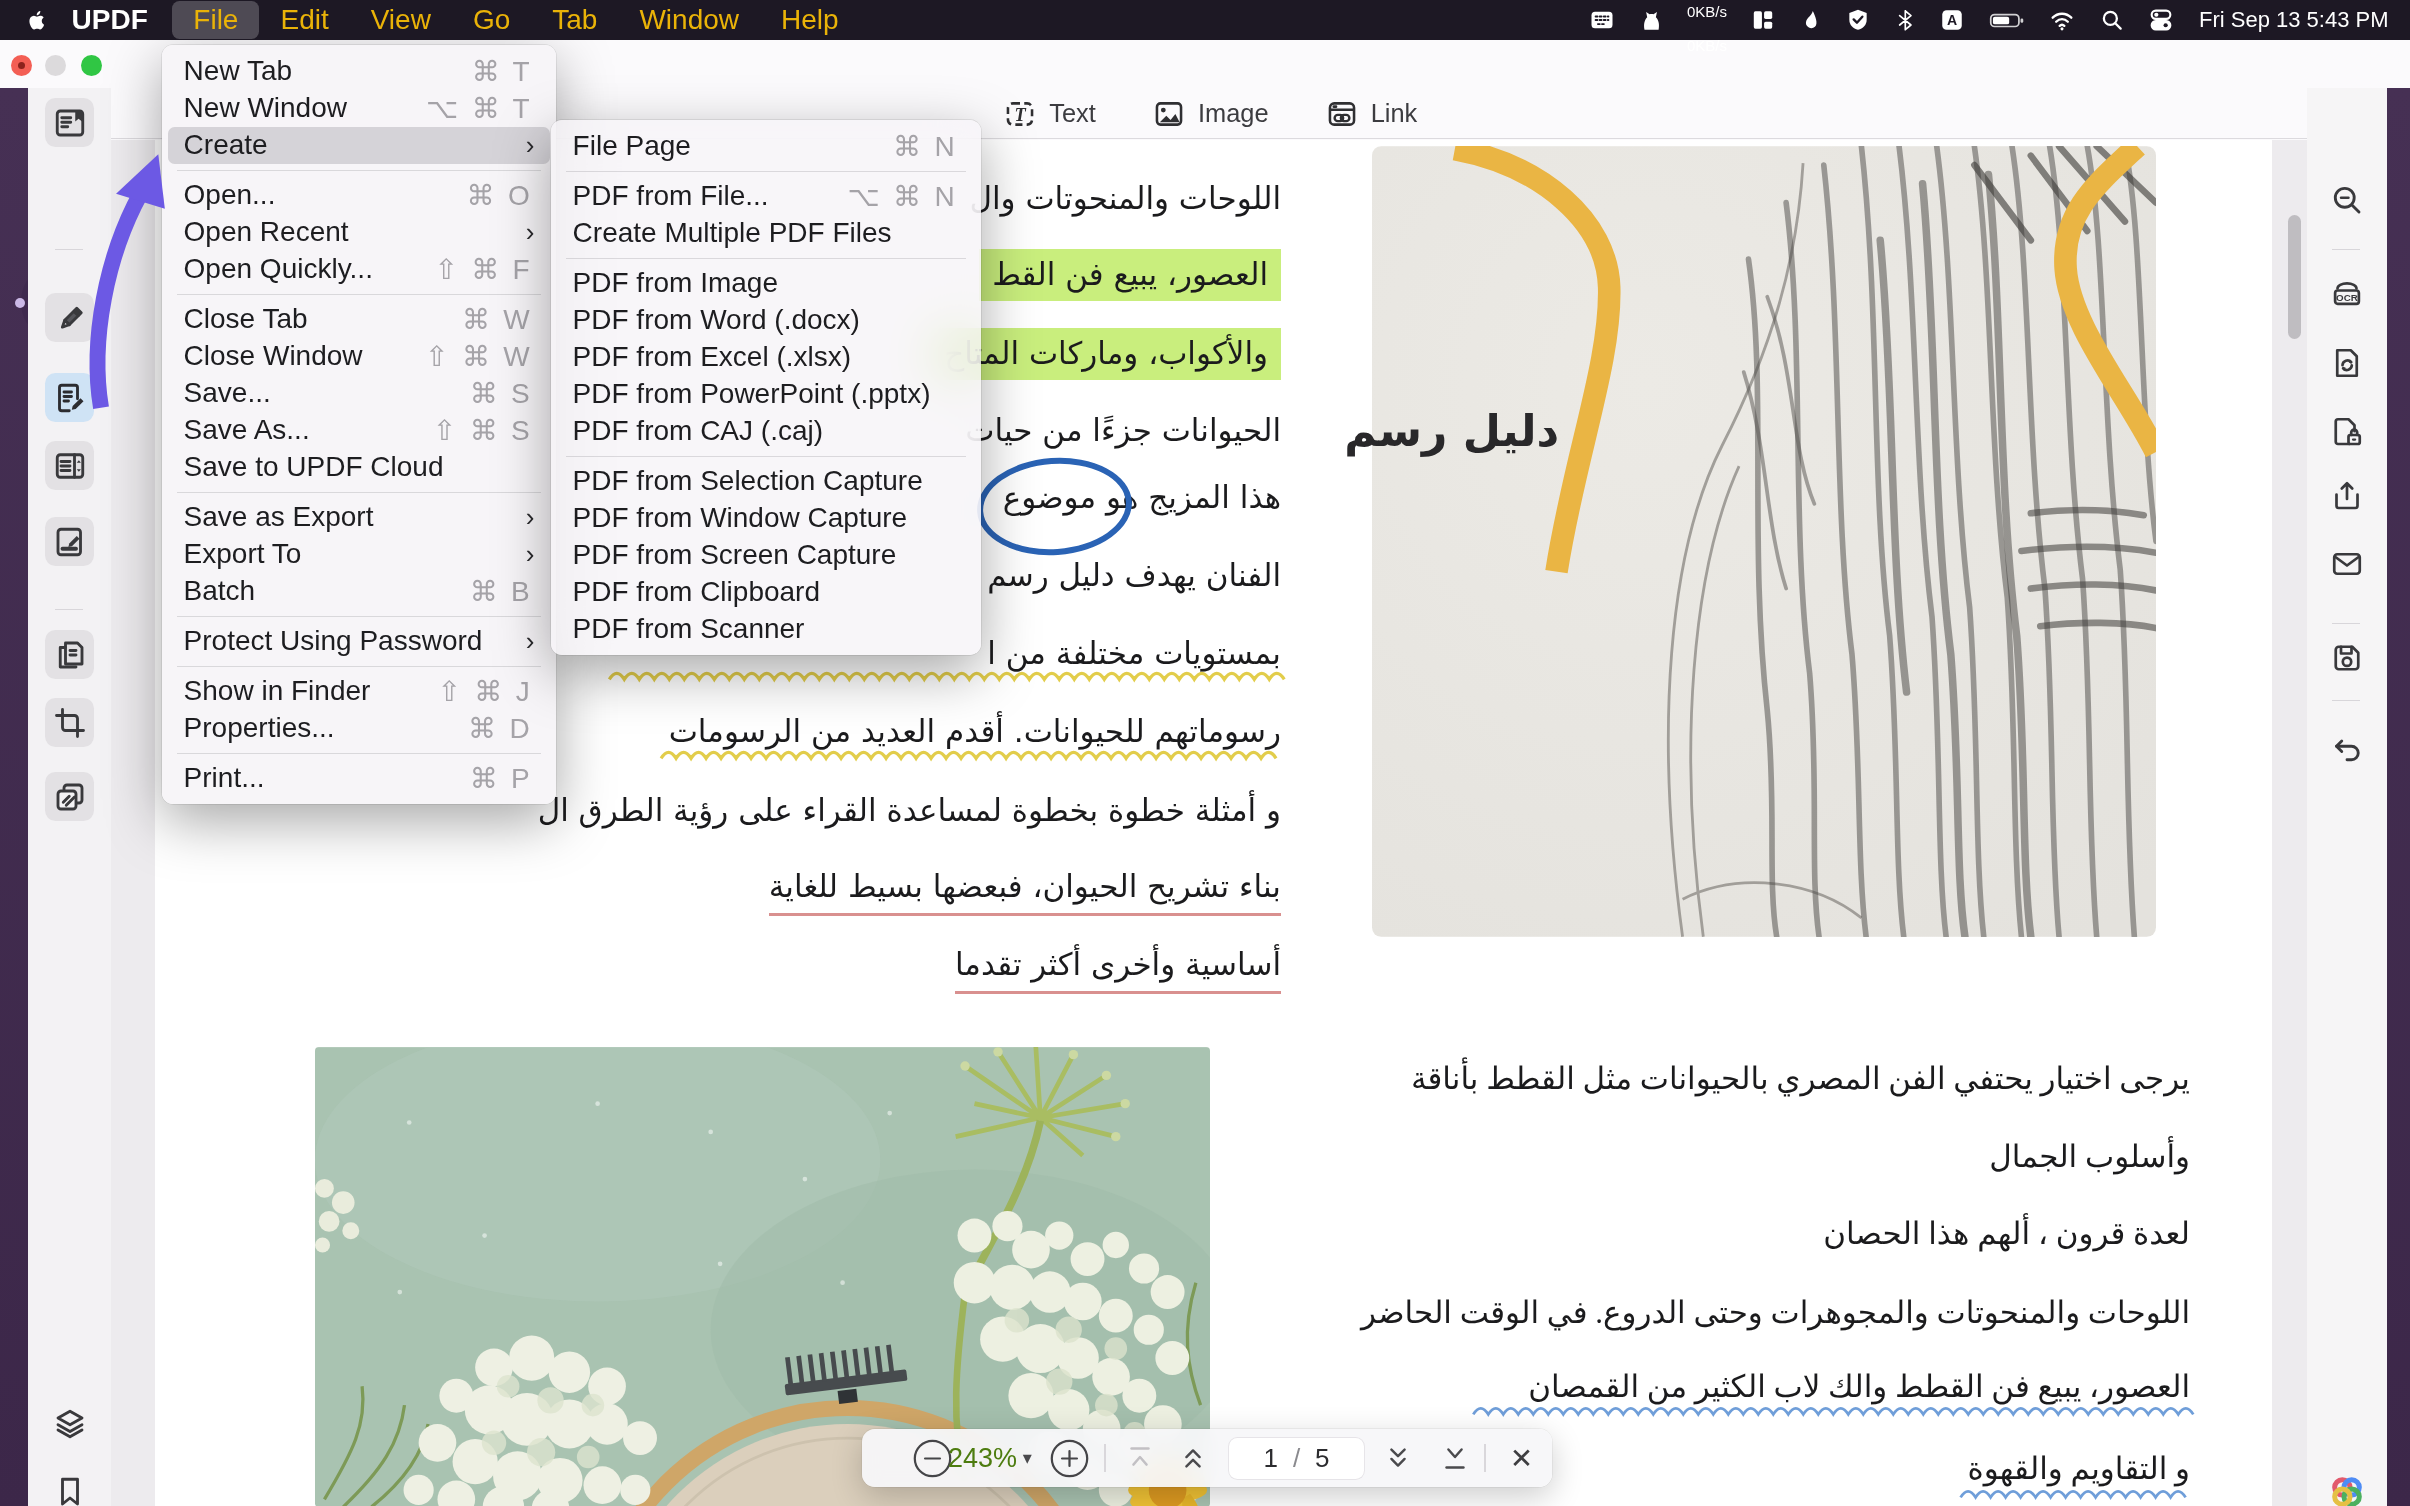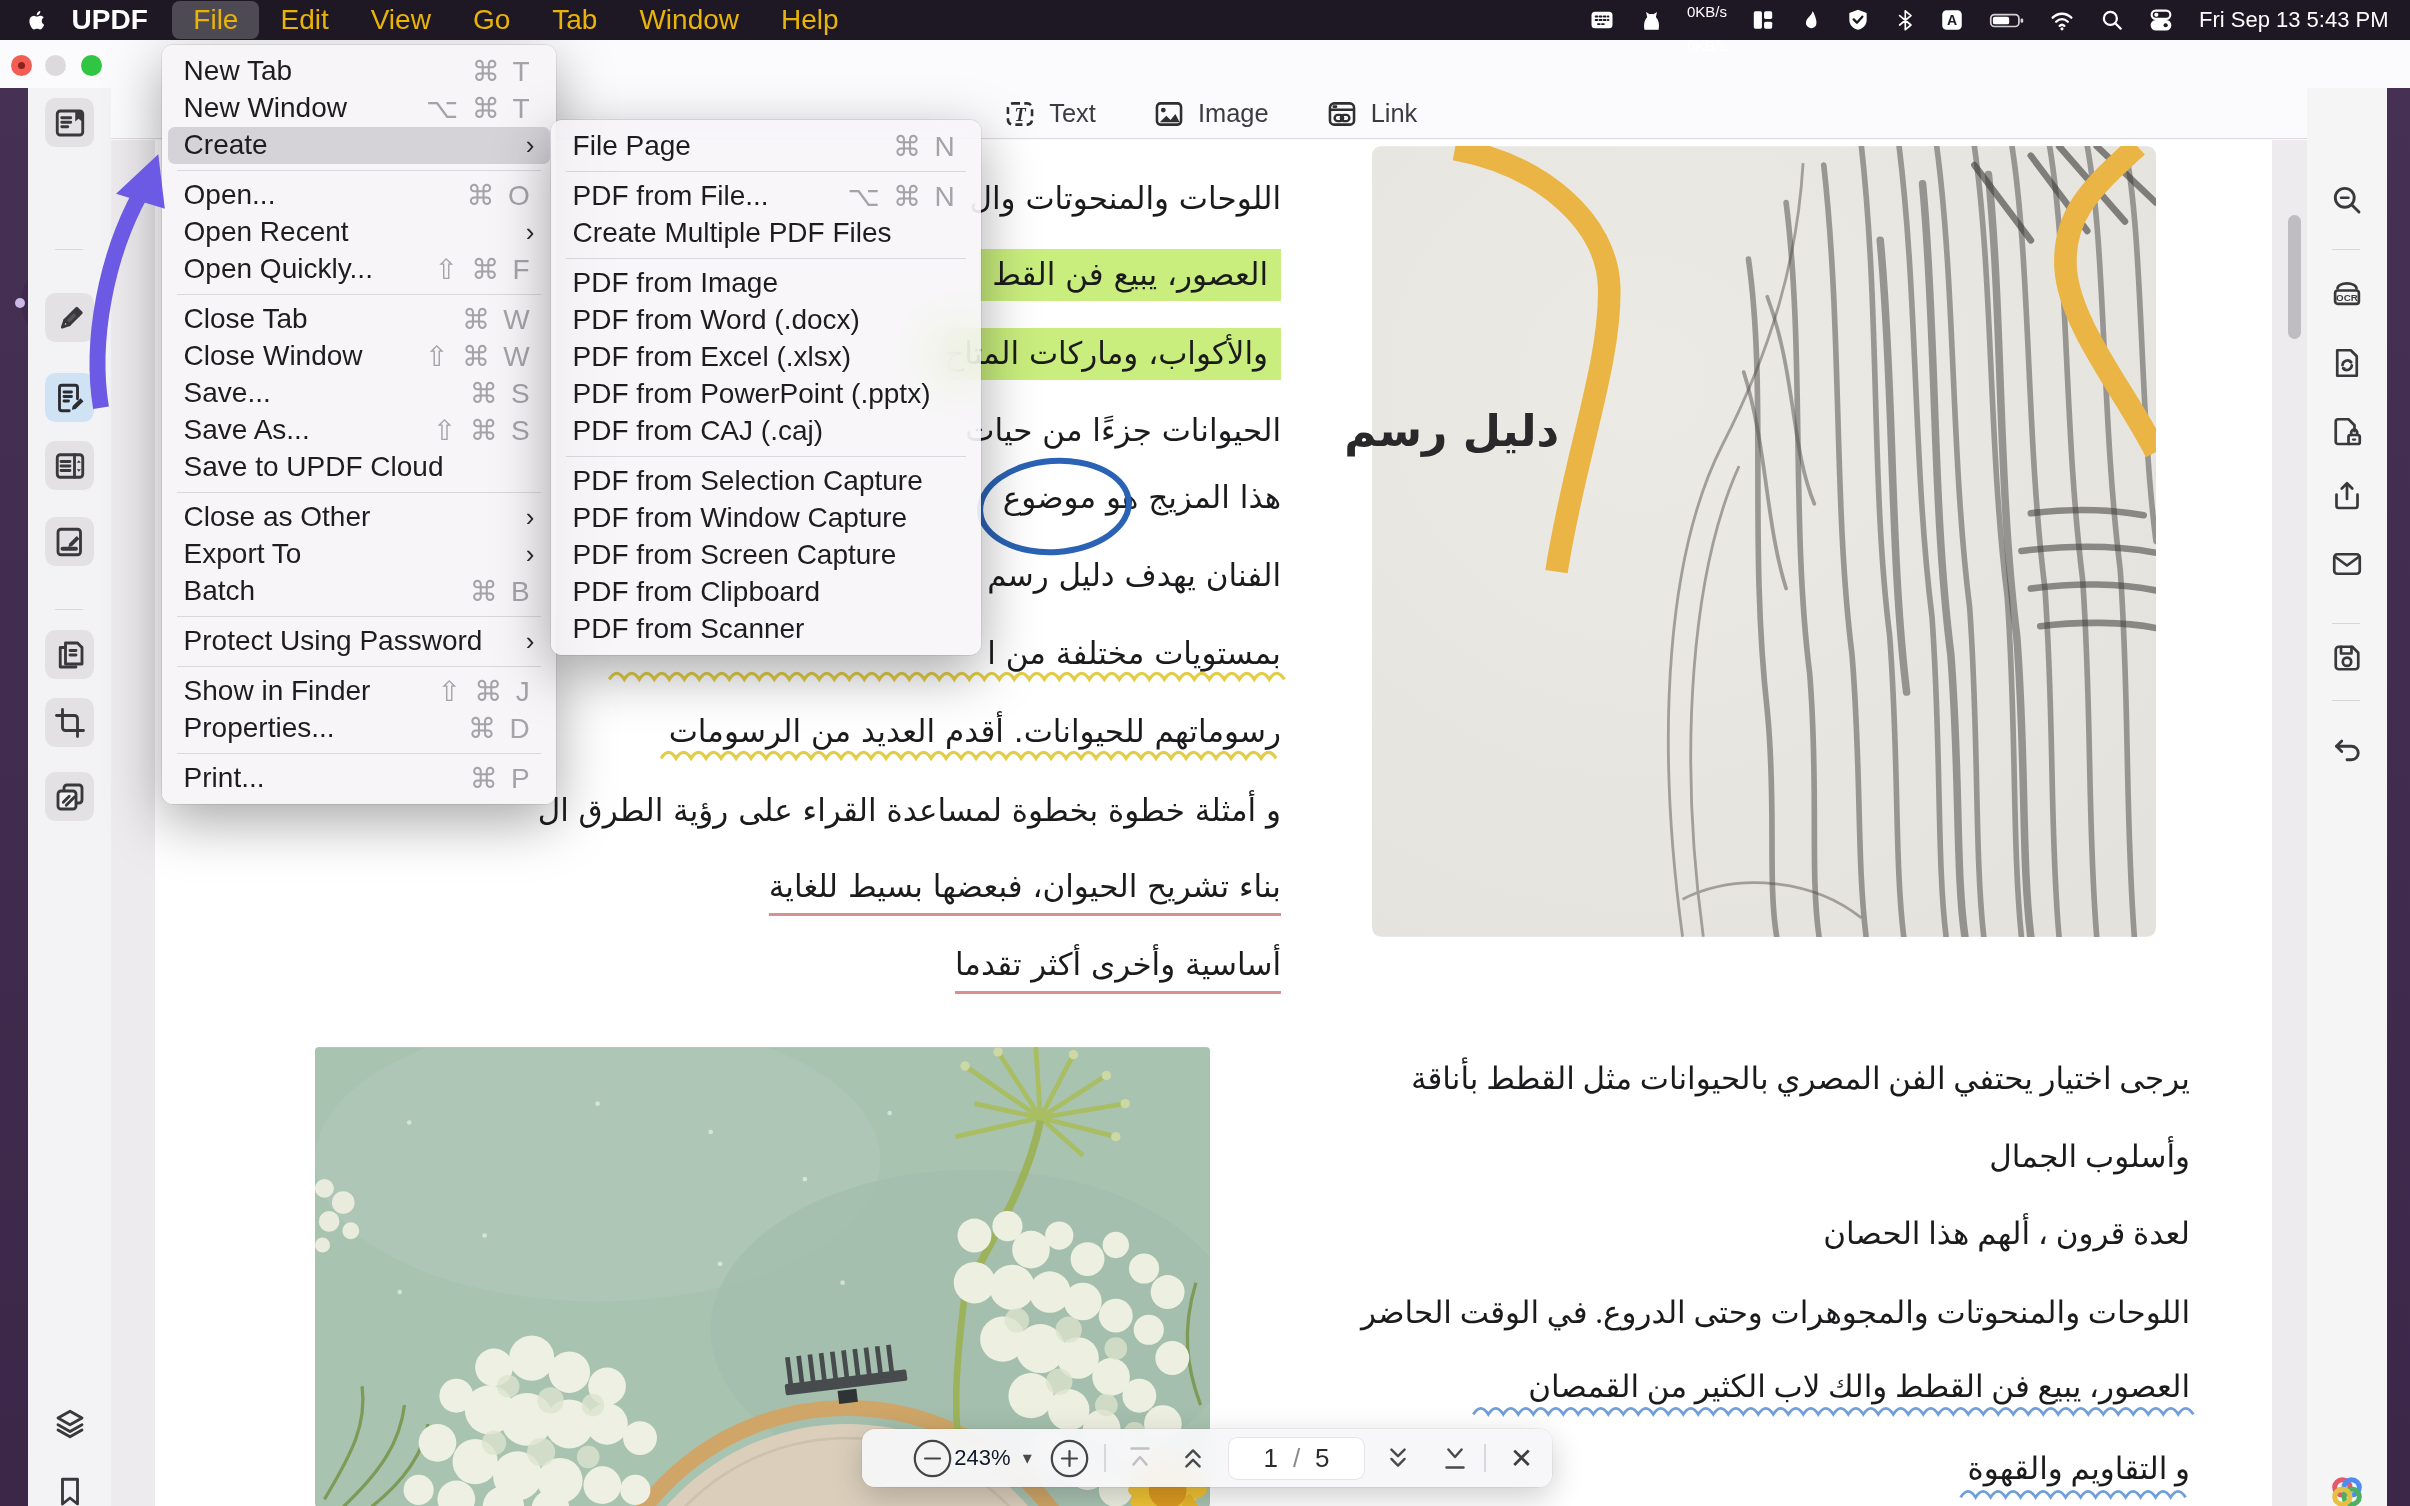--- a/index.html
+++ b/index.html
@@ -75,21 +75,21 @@
   .mrow.sep::after{content:"";position:absolute;left:15px;right:15px;top:50%;height:0.9px;background:rgba(60,60,67,0.16);}
   .mlabel{white-space:nowrap;}
   .msc{margin-left:auto;color:#a5a3a8;letter-spacing:2.8px;white-space:nowrap;}
   .mchev{color:#2b2b2e;font-size:26px;margin-left:1.9px;}
   .arrow-annot{position:absolute;left:71px;top:141px;z-index:60;}
   
   .zoombar{position:absolute;left:862px;top:1429px;width:690px;height:58px;border-radius:13px;
     background:rgba(247,246,249,0.94);backdrop-filter:blur(9.4px);
     box-shadow:0 9.4px 32px rgba(0,0,0,0.20),0 0 0 0.9px rgba(0,0,0,0.05);z-index:40;}
   .zb{position:absolute;top:0;height:58px;display:flex;align-items:center;justify-content:center;color:#454548;}
-  .zb-zoomtext{font-size:22px;color:#0f172a;}
+  .zb-zoomtext{font-size:27px;color:#4d7c0f;}
   .zb-caret{font-size:18px;color:#4a4a4d;}
   .zb-div{position:absolute;top:15px;width:1.9px;height:28px;background:#d9d7db;}
   .pagebox{position:absolute;left:367px;top:8.5px;width:135px;height:41px;background:#fff;border-radius:8.5px;
     box-shadow:0 0 0 0.9px #e6e4e8;display:flex;align-items:center;justify-content:center;gap:15px;
     font-size:26px;color:#2c2c2f;}
   .zb-x{font-size:28px;color:#3e3e41;}
 </style>
 </head>
 <body>
 
@@ -650,21 +650,21 @@
         <span class="mchev"></span>
       </div>
 
       <div class="mrow sep">
         
         
         
       </div>
 
       <div class="mrow">
-        <span class="mlabel">Close as Other</span>
+        <span class="mlabel">Save as Export</span>
         <span class="msc"></span>
         <span class="mchev">›</span>
       </div>
 
       <div class="mrow">
         <span class="mlabel">Export To</span>
         <span class="msc"></span>
         <span class="mchev">›</span>
       </div>
 

